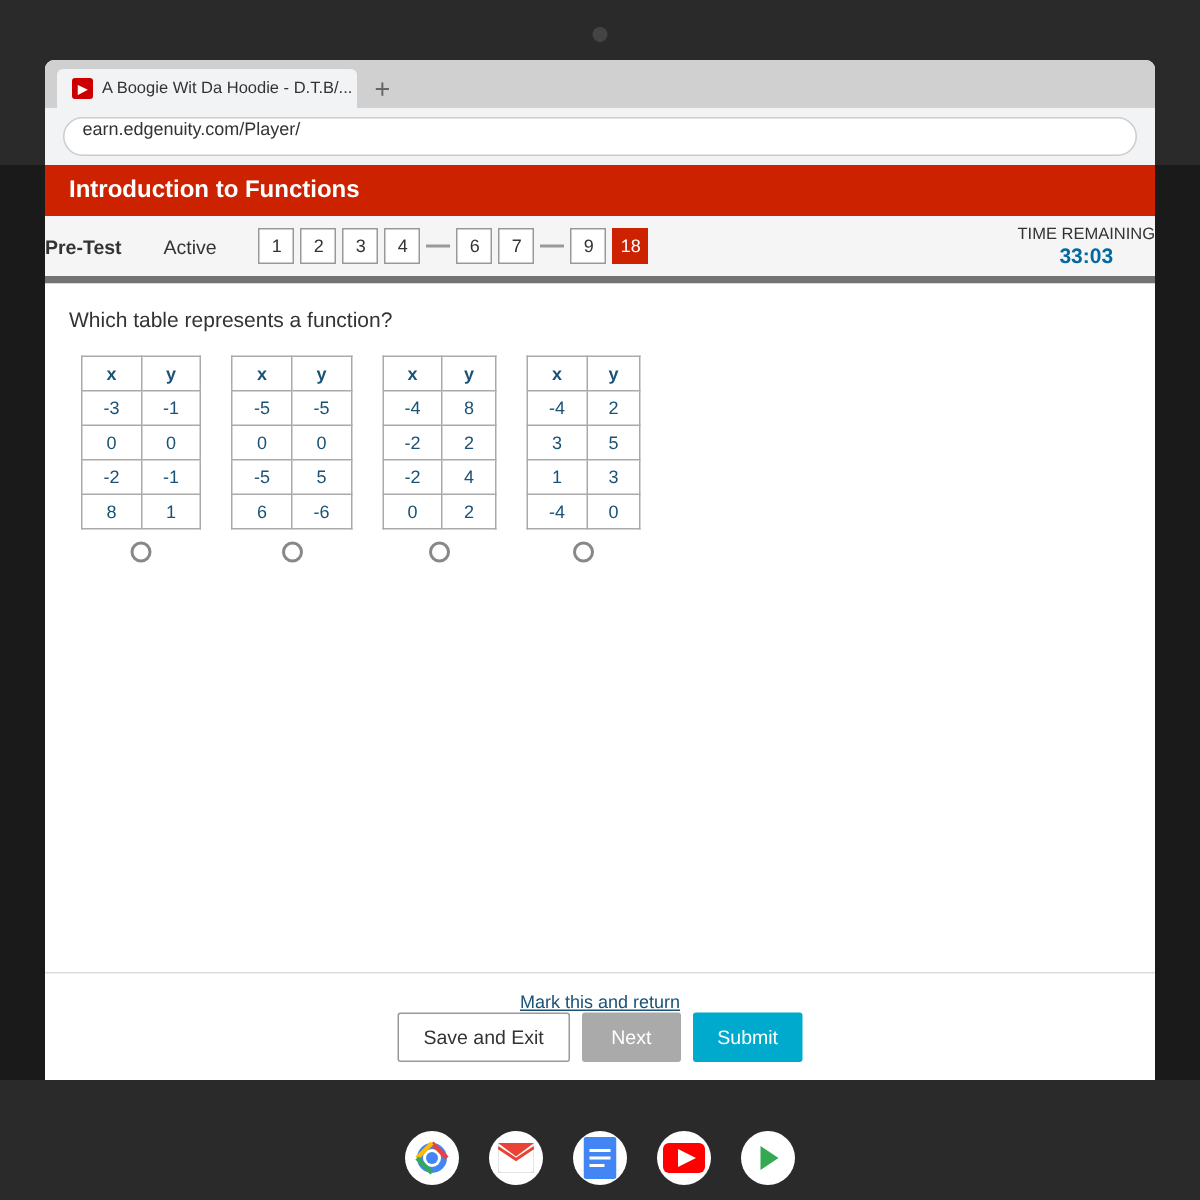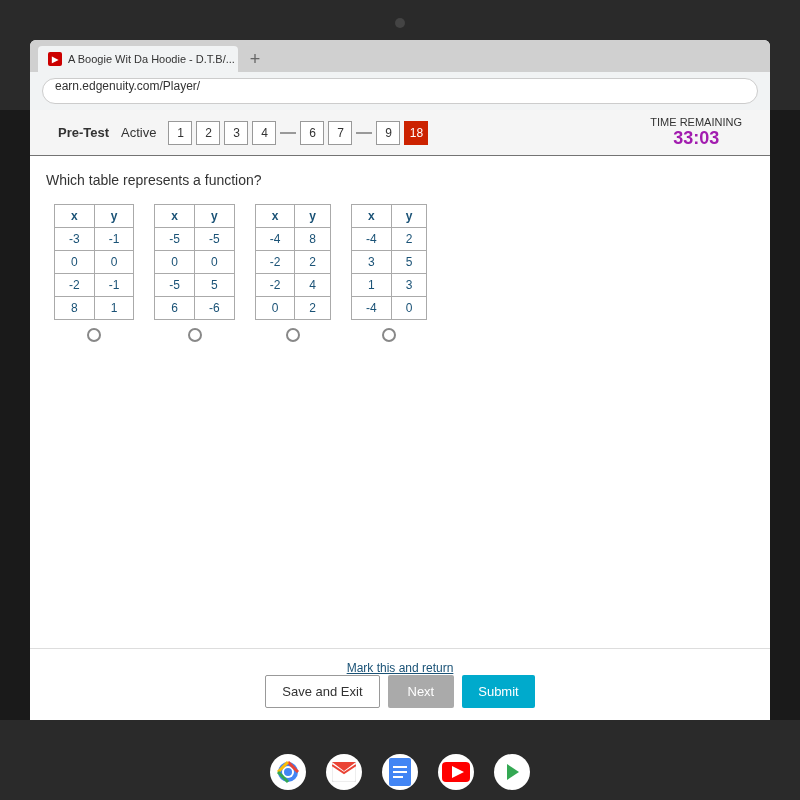--- a/index.html
+++ b/index.html
@@ -129,25 +129,25 @@
     .edgenuity-header {
       background: #cc2200;
       color: white;
       padding: 8px 16px;
       font-size: 16px;
       font-weight: bold;
     }
 
     .sub-header {
       background: #f5f5f5;
-      border-bottom: 1px solid #737373;
-      padding: 6px 28px;
-      display: flex;
-      align-items: center;
-      gap: 12px;
+      border-bottom: 5px solid #737373;
+      padding: 6px 0;
+      display: flex;
+      align-items: center;
+      gap: 28px;
     }
 
     .pre-test-label {
       color: #333;
       font-size: 13px;
       font-weight: bold;
     }
 
     .active-label {
       color: #333;
@@ -186,23 +186,23 @@
     }
 
     .time-remaining {
       margin-left: auto;
       text-align: center;
       font-size: 11px;
       color: #333;
     }
 
     .time-value {
-      font-size: 18px;
+      font-size: 14px;
       font-weight: bold;
-      color: #a21caf;
+      color: #0369a1;
     }
 
     
     .question-area {
       padding: 16px;
       background: white;
     }
 
     .question-text {
       font-size: 14px;
@@ -367,20 +367,23 @@
     </div>
     <div class="tab-new">+</div>
   </div>
   <div class="browser-addressbar">
     <div class="address-input">earn.edgenuity.com/Player/</div>
   </div>
 </div>
 
 <div class="screen-content">
 
+  <div class="edgenuity-header">
+    <span>Introduction to Functions</span>
+  </div>
 
   <div class="sub-header">
     <span class="pre-test-label">Pre-Test</span>
     <span class="active-label">Active</span>
 
     <div class="question-nav">
       <div class="nav-btn">1</div>
       <div class="nav-btn">2</div>
       <div class="nav-btn">3</div>
       <div class="nav-btn">4</div>

